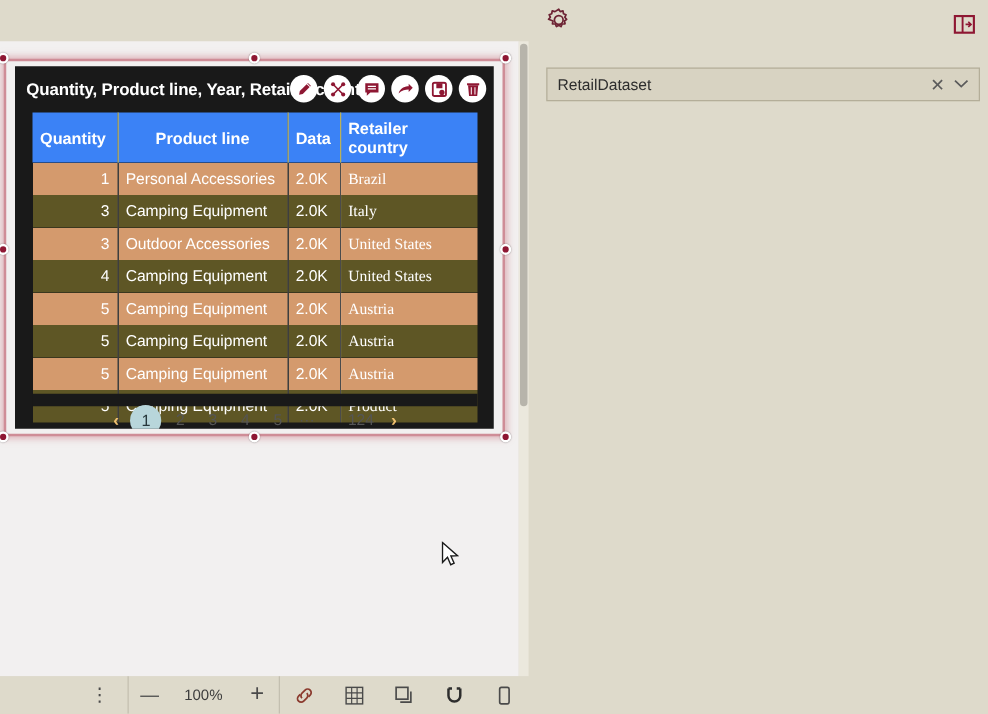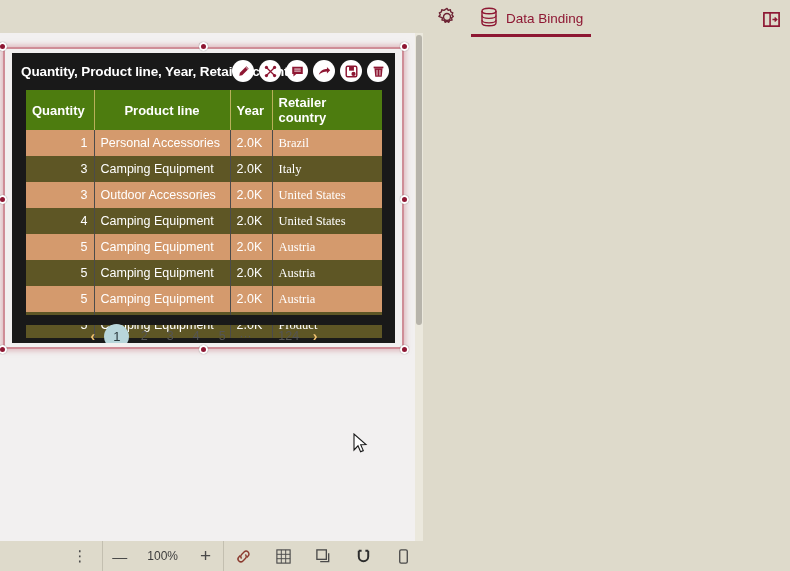--- a/index.html
+++ b/index.html
@@ -83,21 +83,21 @@
   }
   .tb-btn svg { display: block; }
 
   
   .dtable {
     position: absolute; left: 14px; top: 37px; width: 356px;
     border-collapse: collapse; table-layout: fixed;
     font-size: 12.5px;
   }
   .dtable th {
-    background: #4d7c0f; color: #ffffff; font-weight: bold;
+    background: #3b82f6; color: #ffffff; font-weight: bold;
     padding: 5px 6px; text-align: left; font-size: 13px;
     border-right: 1px solid #b9b05a;
     height: 25px;
   }
   .dtable th:last-child { border-right: none; }
   .dtable td {
     color: #ffffff; padding: 5px 6px; height: 26px;
     border-right: 1px solid rgba(255,255,255,.22);
     white-space: nowrap; overflow: hidden;
   }
@@ -245,21 +245,21 @@
                 <path d="M6.2 6v7M9.8 6v7" stroke="#fff" stroke-width="1"></path>
               </svg>
           </div>
         </div>
 
         <table class="dtable">
           <thead>
             <tr>
               <th class="col-qty">Quantity</th>
               <th class="col-pline">Product line</th>
-              <th class="col-year">Year</th>
+              <th class="col-year">Data</th>
               <th class="col-country">Retailer country</th>
             </tr>
           </thead>
           <tbody>
             <tr>
               <td class="col-qty">1</td>
               <td class="col-pline">Personal Accessories</td>
               <td class="col-year">2.0K</td>
               <td class="col-country">Brazil</td>
             </tr>
@@ -384,34 +384,33 @@
 
     <div class="tabbar">
       <div class="tab-gear">
         <span>
           <svg width="22" height="22" viewBox="0 0 24 24">
               <path d="M12 8.2a3.8 3.8 0 100 7.6 3.8 3.8 0 000-7.6z" fill="none" stroke="#6d2334" stroke-width="1.5"></path>
               <path d="M12 2.6l1.3 2.1 2.4-.6.4 2.4 2.3.9-1.1 2.2 1.6 1.8-1.9 1.5.5 2.4-2.5.2-1 2.3-2-1.3-2 1.3-1-2.3-2.5-.2.5-2.4L3.1 11.4l1.6-1.8L3.6 7.4l2.3-.9.4-2.4 2.4.6z" fill="none" stroke="#6d2334" stroke-width="1.5" stroke-linejoin="round"></path>
             </svg>
         </span>
       </div>
-      <div class="tab-item active">
-        <span>
-          <svg width="20" height="22" viewBox="0 0 20 22">
-              <ellipse cx="10" cy="5" rx="7" ry="2.8" fill="none" stroke="#8e1733" stroke-width="1.4"></ellipse>
-              <path d="M3 5v12c0 1.6 3.1 2.8 7 2.8s7-1.2 7-2.8V5" fill="none" stroke="#8e1733" stroke-width="1.4"></path>
-              <path d="M3 9.5c0 1.6 3.1 2.8 7 2.8s7-1.2 7-2.8M3 14c0 1.6 3.1 2.8 7 2.8s7-1.2 7-2.8" fill="none" stroke="#8e1733" stroke-width="1.2"></path>
-            </svg>
-        </span>
-        <span class="tab-label">Data Binding</span>
-      </div>
       <div class="tab-collapse">
         <svg width="19" height="19" viewBox="0 0 20 20">
             <rect x="2" y="3" width="16" height="14" fill="none" stroke="#8e1733" stroke-width="1.8"></rect>
             <path d="M8.5 3v14" stroke="#8e1733" stroke-width="1.6"></path>
             <path d="M11 10h4.5M13.3 7.8L15.6 10l-2.3 2.2" fill="none" stroke="#8e1733" stroke-width="1.4"></path>
           </svg>
       </div>
     </div>
 
+    <div class="dataset-select">
+      <span class="ds-name">RetailDataset</span>
+      <span class="ds-x">✕</span>
+      <span class="ds-caret">
+        <svg width="12" height="8" viewBox="0 0 12 8">
+            <path d="M1 1.5L6 6.3l5-4.8" fill="none" stroke="#5b5b5b" stroke-width="1.4"></path>
+          </svg>
+      </span>
+    </div>
 
   </div>
 </div>
 
 </body></html>

